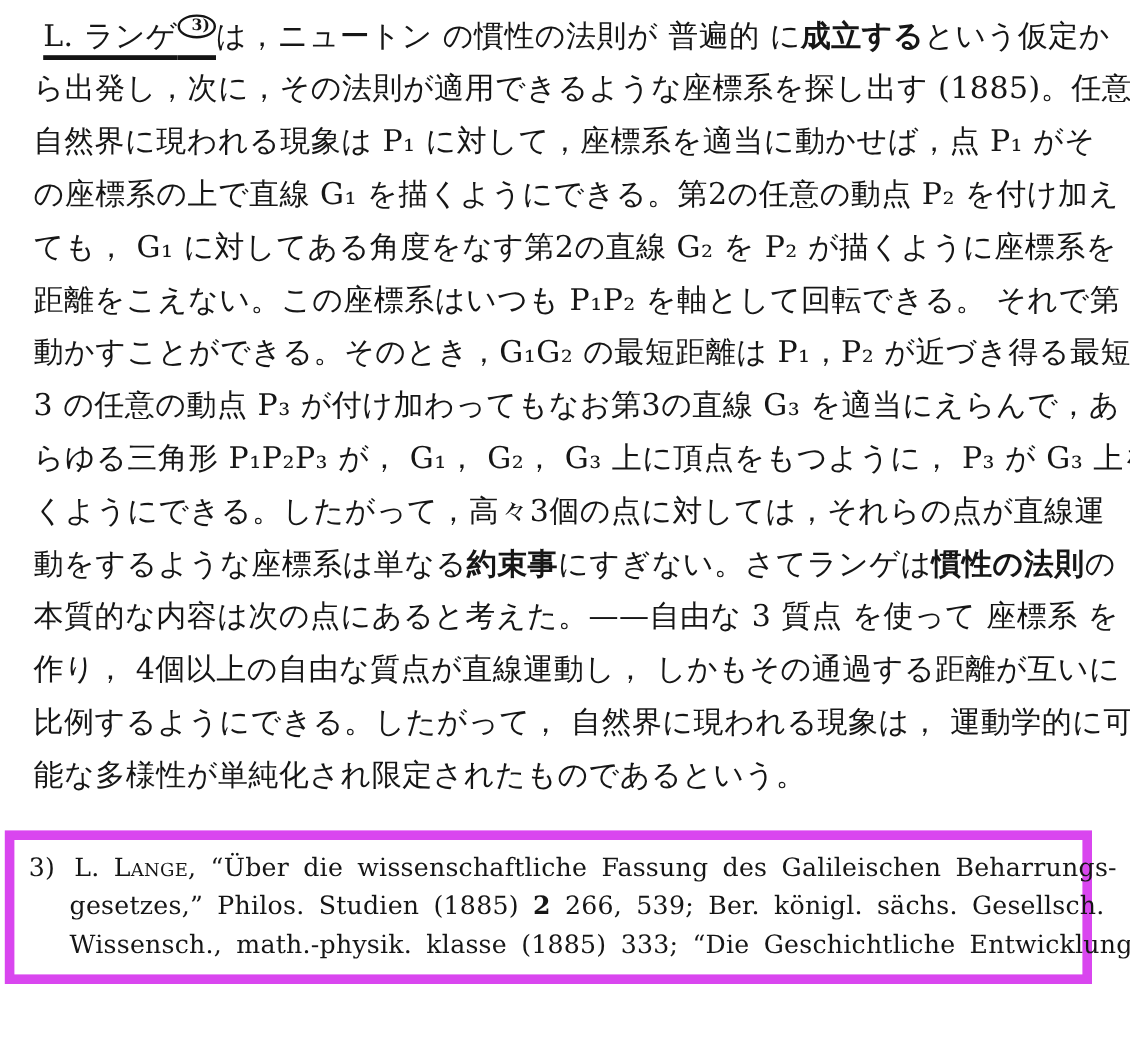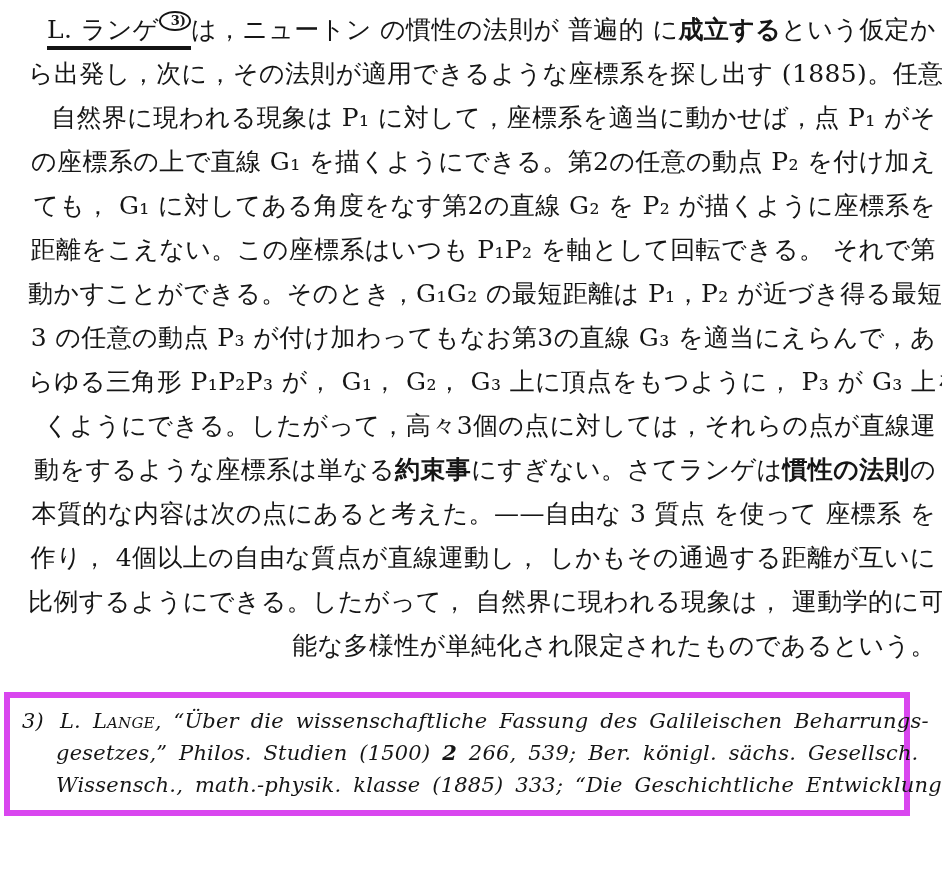--- a/index.html
+++ b/index.html
@@ -12,21 +12,20 @@
     height: 875px;
     overflow: hidden;
     font-family: "DejaVu Serif", "Liberation Serif", serif;
     color: #161616;
   }
   .page {
     box-sizing: border-box;
     width: 942px;
     height: 875px;
     padding: 6px 4px 16px 4px;
-    text-align: right;
   }
   
   .body-text {
     padding: 2px 2px 0 24px;
   }
   .tline {
     font-size: 25px;
     line-height: 44px;
     height: 44px;
     white-space: nowrap;
@@ -47,23 +46,22 @@
     border-radius: 50%;
     padding: 0 3px 1px 2px;
     position: relative;
     top: -13px;
     letter-spacing: 0;
   }
   
   .footnote {
     box-sizing: border-box;
     margin: 24px 28px 0 0;
-    border: 6px solid #d946ef;
+    border: 8px solid #d946ef;
     padding: 7px 8px 9px 10px;
-    font-style: italic;
   }
   .fline {
     font-size: 21px;
     line-height: 32px;
     height: 32px;
     white-space: nowrap;
     word-spacing: 5px;
     padding-left: 36px;
     letter-spacing: 0.2px;
   }
@@ -87,16 +85,16 @@
       <div class="tline"><span>らゆる三角形 P₁P₂P₃ が， G₁， G₂， G₃ 上に頂点をもつように， P₃ が G₃ 上を動</span></div>
       <div class="tline"><span>くようにできる。したがって，高々3個の点に対しては，それらの点が直線運</span></div>
       <div class="tline"><span>動をするような座標系は単なる</span><span class="b">約束事</span><span>にすぎない。さてランゲは</span><span class="b">慣性の法則</span><span>の</span></div>
       <div class="tline"><span>本質的な内容は次の点にあると考えた。——自由な 3 質点 を使って 座標系 を</span></div>
       <div class="tline"><span>作り， 4個以上の自由な質点が直線運動し， しかもその通過する距離が互いに</span></div>
       <div class="tline"><span>比例するようにできる。したがって， 自然界に現われる現象は， 運動学的に可</span></div>
       <div class="tline"><span>能な多様性が単純化され限定されたものであるという。</span></div>
     </div>
   <div class="footnote" id="footnote">
       <div class="fline first"><span class="fmarker">3)</span><span>L. </span><span class="sc">Lange</span><span>, “Über die wissenschaftliche Fassung des Galileischen Beharrungs-</span></div>
-      <div class="fline"><span>gesetzes,” Philos. Studien (1500) </span><span class="b">2</span><span> 266, 539; Ber. königl. sächs. Gesellsch.</span></div>
+      <div class="fline"><span>gesetzes,” Philos. Studien (1885) </span><span class="b">2</span><span> 266, 539; Ber. königl. sächs. Gesellsch.</span></div>
       <div class="fline"><span>Wissensch., math.-physik. klasse (1885) 333; “Die Geschichtliche Entwicklung</span></div>
     </div>
 </div>
 
 </body></html>

